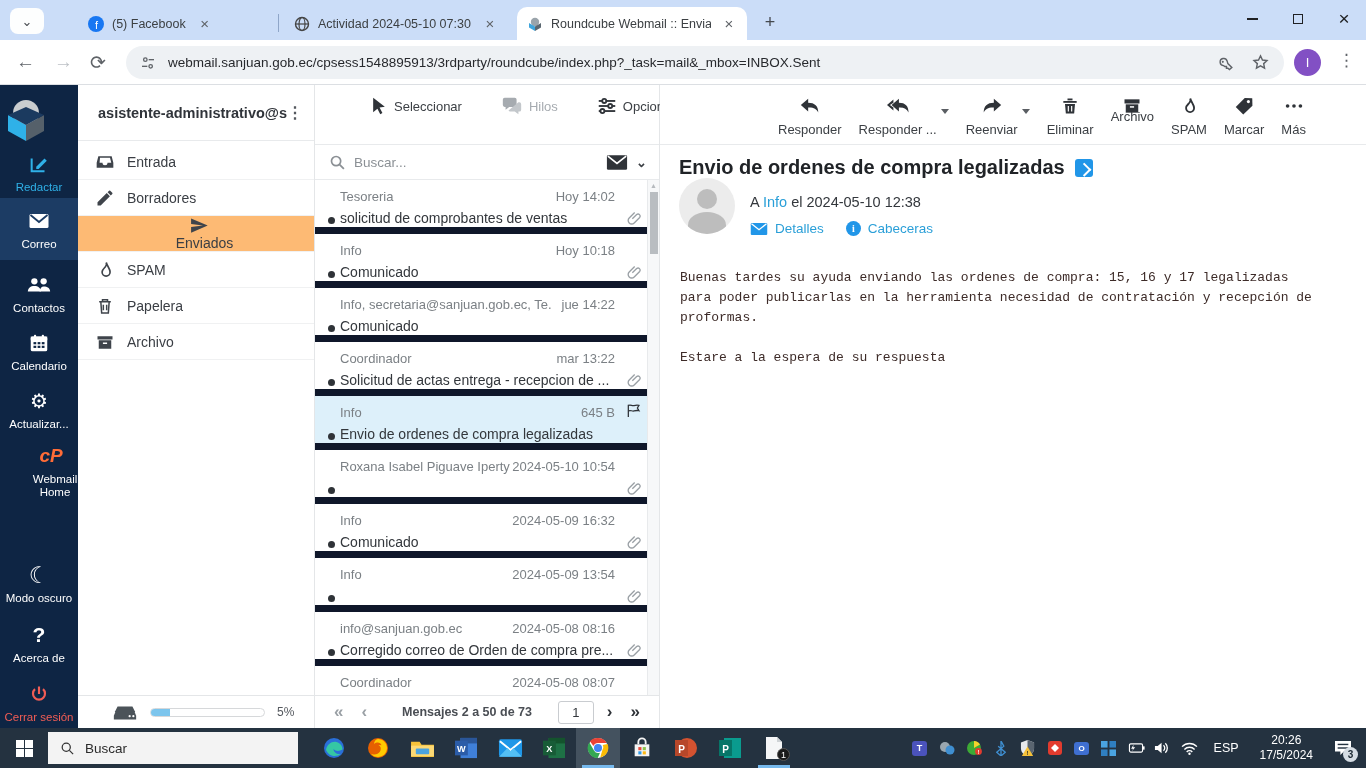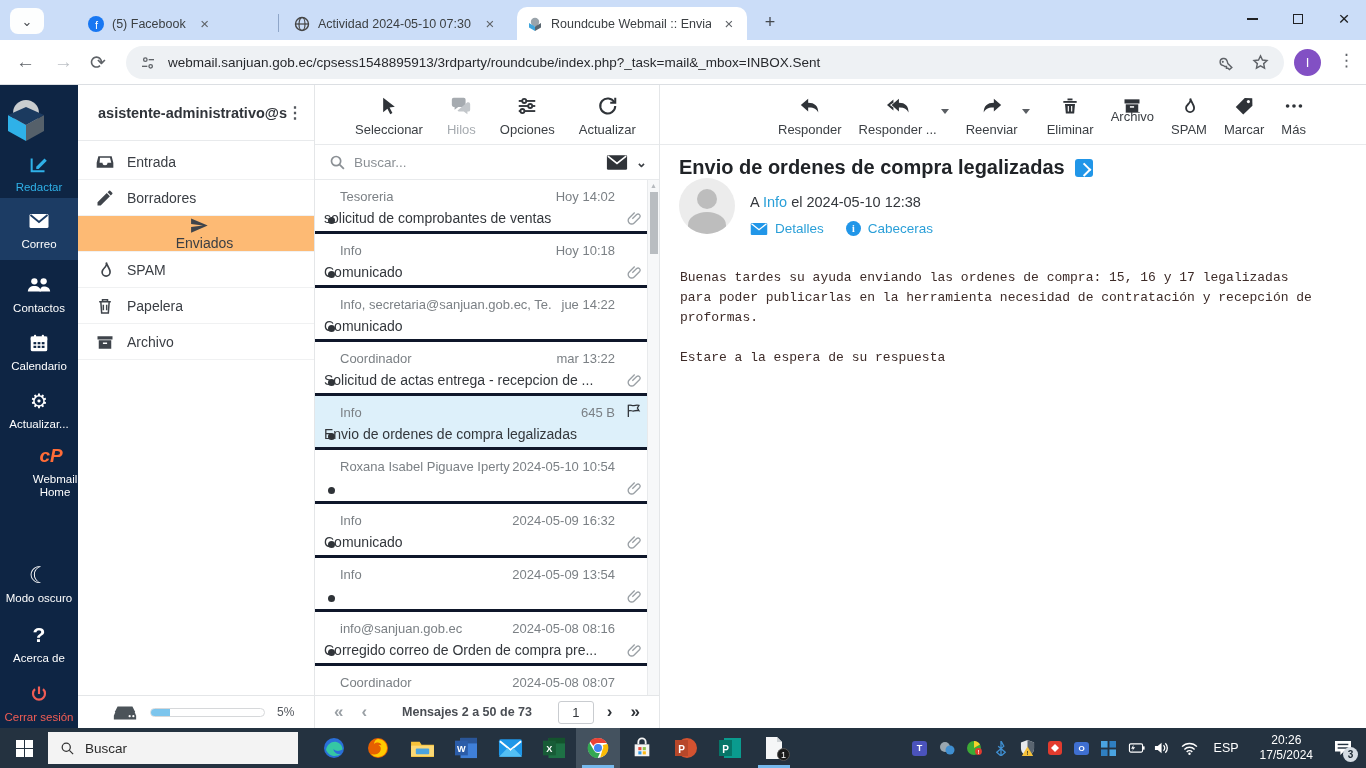--- a/index.html
+++ b/index.html
@@ -52,34 +52,34 @@
   .folder .f-ico { width:20px; height:20px; margin-right:12px; color:#3f444b; }
   .folder.sel { background:#fdba74;flex-direction:column; }
   .quota { position:absolute; left:0; bottom:0; width:100%; height:33px; border-top:1px solid #e4e6e8; display:flex; align-items:center; padding:0 12px 0 34px; gap:12px; }
   .quota-track { flex:0 0 115px; height:9px; border:1px solid #d6d8da; border-radius:5px; overflow:hidden; background:#fff; }
   .quota-fill { width:17%; height:100%; background:#7cc5ed; }
   .quota-label { font-size:12px; color:#55595f; }
 
   
   #listcol { position:absolute; left:315px; top:0; width:345px; height:643px; background:#fff; border-right:1px solid #e4e6e8; }
   .list-toolbar { position:absolute; left:0; top:0; width:100%; height:60px; border-bottom:1px solid #e8eaec; display:flex; align-items:flex-start; padding:10px 0 0 40px; gap:24px; }
-  .tb-btn { display:flex; flex-direction:column; align-items:center; gap:5px; color:#2f3338; }
+  .tb-btn { display:flex; flex-direction:row; align-items:center; gap:5px; color:#2f3338;margin-left:14px; }
   .tb-btn .tb-label { font-size:13px; color:#3c4045; }
   .tb-btn.disabled, .tb-btn.disabled .tb-label { color:#a6abb0; }
   .searchrow { position:absolute; left:0; top:60px; width:100%; height:35px; border-bottom:1px solid #e8eaec; display:flex; align-items:center; padding:0 12px 0 14px; gap:8px; }
   .searchrow input { border:none; outline:none; flex:1; font-size:13.5px; color:#333; font-family:"Liberation Sans",sans-serif; background:transparent; }
   .searchrow input::placeholder { color:#8b9095; }
   .scope-chev { color:#3c4045; font-size:13px; font-weight:bold; }
   .msglist { position:absolute; left:0; top:95px; width:100%; height:515px; overflow:hidden; }
-  .msg { position:relative; height:54px; border-bottom:3px solid #0f172a; }
+  .msg { position:relative; height:54px; border-bottom:7px solid #0f172a; }
   .msg.sel { background:#ddf0fa; }
   .m-from { position:absolute; left:25px; top:9px; right:108px; font-size:13px; color:#7b8085; white-space:nowrap; overflow:hidden; }
   .m-date { position:absolute; right:44px; top:9px; font-size:13px; color:#7b8085; }
   .m-dot { position:absolute; left:13px; top:37px; width:7px; height:7px; border-radius:50%; background:#2f3338; }
-  .m-subj { position:absolute; left:9px; top:30px; right:44px; font-size:14px; color:#33373c; white-space:nowrap; overflow:hidden; }
+  .m-subj { position:absolute; left:25px; top:30px; right:44px; font-size:14px; color:#33373c; white-space:nowrap; overflow:hidden; }
   .m-clip { position:absolute; right:16px; top:30px; color:#9aa0a5; }
   .m-flag { position:absolute; right:16px; top:6px; color:#2f3338; }
   .list-scroll { position:absolute; right:0; top:95px; width:12px; height:515px; background:#f7f8f9; border-left:1px solid #e8eaec; }
   .ls-up { position:absolute; top:2px; left:2px; font-size:7px; color:#b6babe; }
   .ls-thumb { position:absolute; top:12px; left:2px; width:8px; height:62px; background:#b9bdc1; }
   .pager { position:absolute; left:0; bottom:0; width:100%; height:33px; border-top:1px solid #e4e6e8; display:flex; align-items:center; padding:0 10px; }
   .pg-ic { font-size:17px; color:#9aa0a5; padding:0 9px; font-weight:bold; }
   .pg-ic.dark { color:#2f3338; }
   .pg-label { flex:1; text-align:center; font-size:12.5px; font-weight:bold; color:#4a4e54; }
   .pg-box { width:36px; height:23px; border:1px solid #c9ccd0; border-radius:3px; font-size:13px; color:#33373c; display:flex; align-items:center; justify-content:center; margin-right:4px; }

